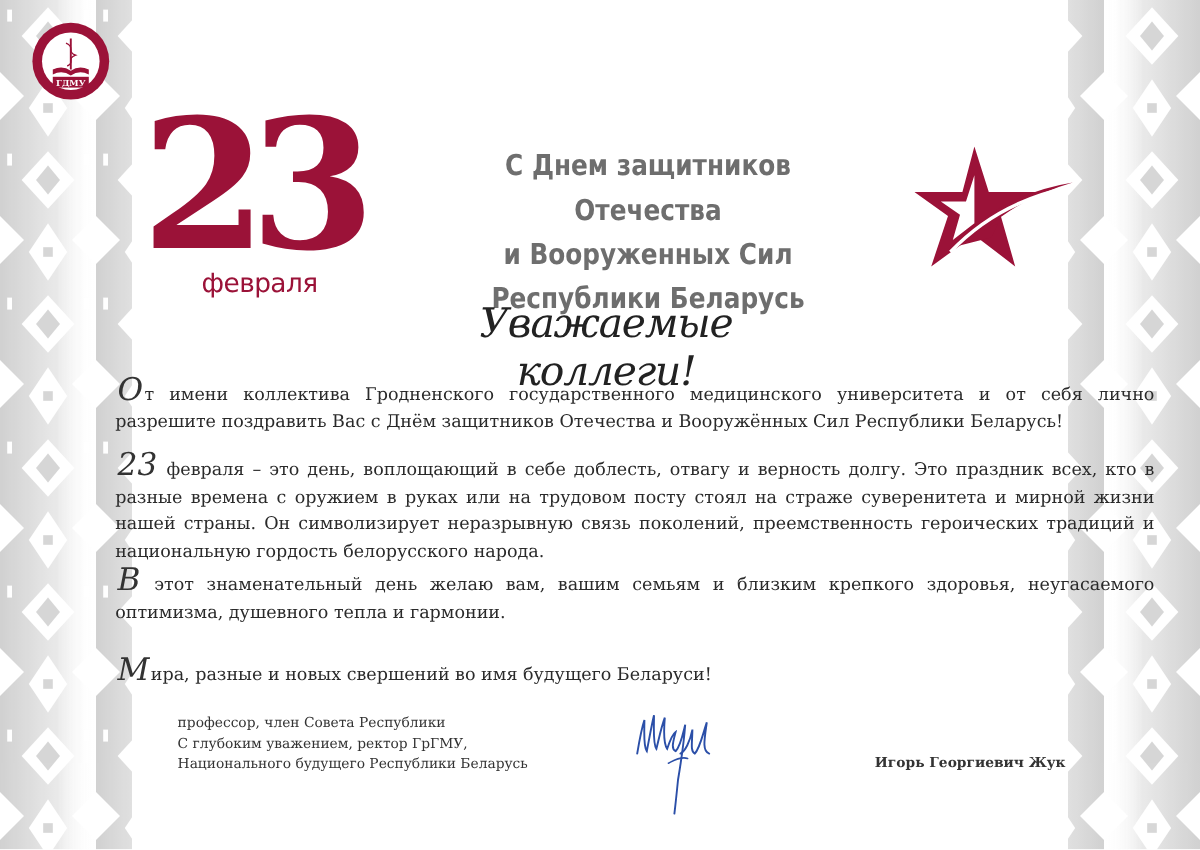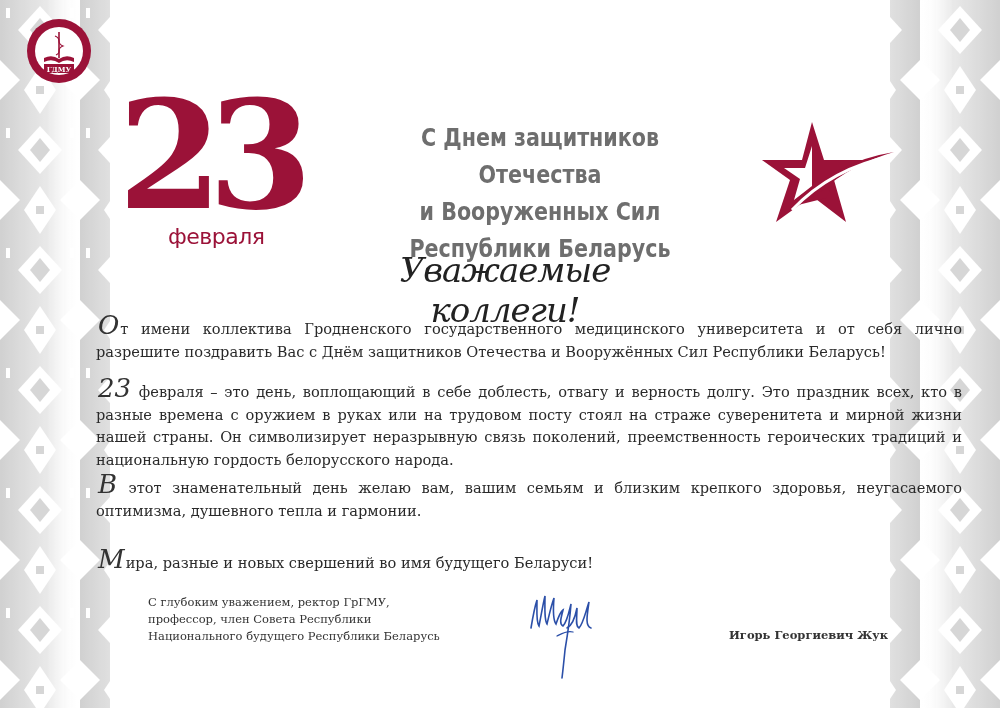--- a/index.html
+++ b/index.html
@@ -167,22 +167,22 @@
   <p><span class="dropcap">23</span><span> февраля – это день, воплощающий в себе доблесть, отвагу и верность долгу. Это праздник всех, кто в разные времена с оружием в руках или на трудовом посту стоял на страже суверенитета и мирной жизни нашей страны. Он символизирует неразрывную связь поколений, преемственность героических традиций и национальную гордость белорусского народа.</span></p>
 </div>
 <div class="body-text p3">
   <p><span class="dropcap">В</span><span> этот знаменательный день желаю вам, вашим семьям и близким крепкого здоровья, неугасаемого оптимизма, душевного тепла и гармонии.</span></p>
 </div>
 <div class="body-text p4">
   <p><span class="dropcap">М</span><span>ира, разные и новых свершений во имя будущего Беларуси!</span></p>
 </div>
 
 <div class="sign-left">
+  <div>профессор, член Совета Республики</div>
   <div>С глубоким уважением, ректор ГрГМУ,</div>
-  <div>профессор, член Совета Республики</div>
   <div>Национального будущего Республики Беларусь</div>
 </div>
 
 <svg class="signature" viewBox="0 0 68 92">
   <path d="M4 40 C6 28 8 18 10 12 C10 22 9 34 12 38 C14 28 16 16 18 8 C18 20 17 32 20 36 C22 28 24 18 27 10 C26 22 26 32 29 36 C31 30 33 24 36 22 C34 30 32 36 36 38 C40 34 42 24 44 16 C43 30 40 50 38 62 C37 72 36 82 35 90" stroke="#2b4fa8" stroke-width="1.6" fill="none" stroke-linecap="round"></path>
   <path d="M40 40 C44 38 48 30 50 20 C50 30 48 38 52 40 C56 36 58 26 62 14 C60 28 58 38 64 40" stroke="#2b4fa8" stroke-width="1.6" fill="none" stroke-linecap="round"></path>
   <path d="M30 48 C34 46 40 42 46 44" stroke="#2b4fa8" stroke-width="1.3" fill="none" stroke-linecap="round"></path>
 </svg>
 
 <div class="sign-name">Игорь Георгиевич Жук</div>

